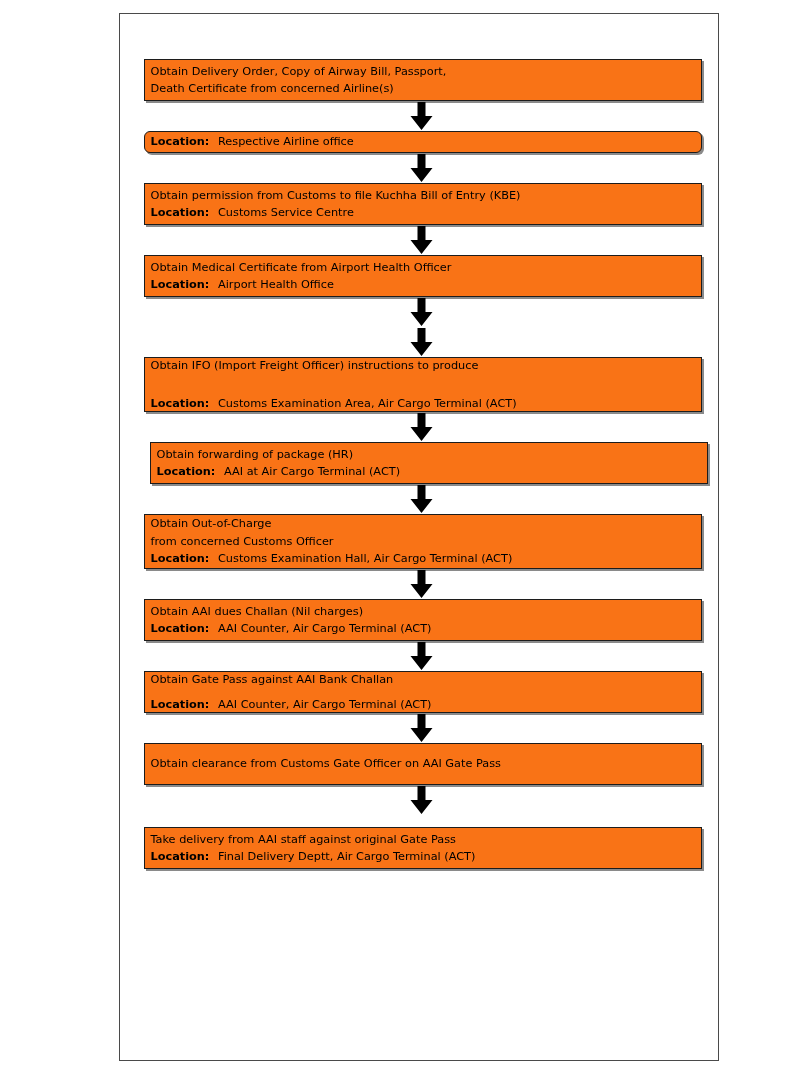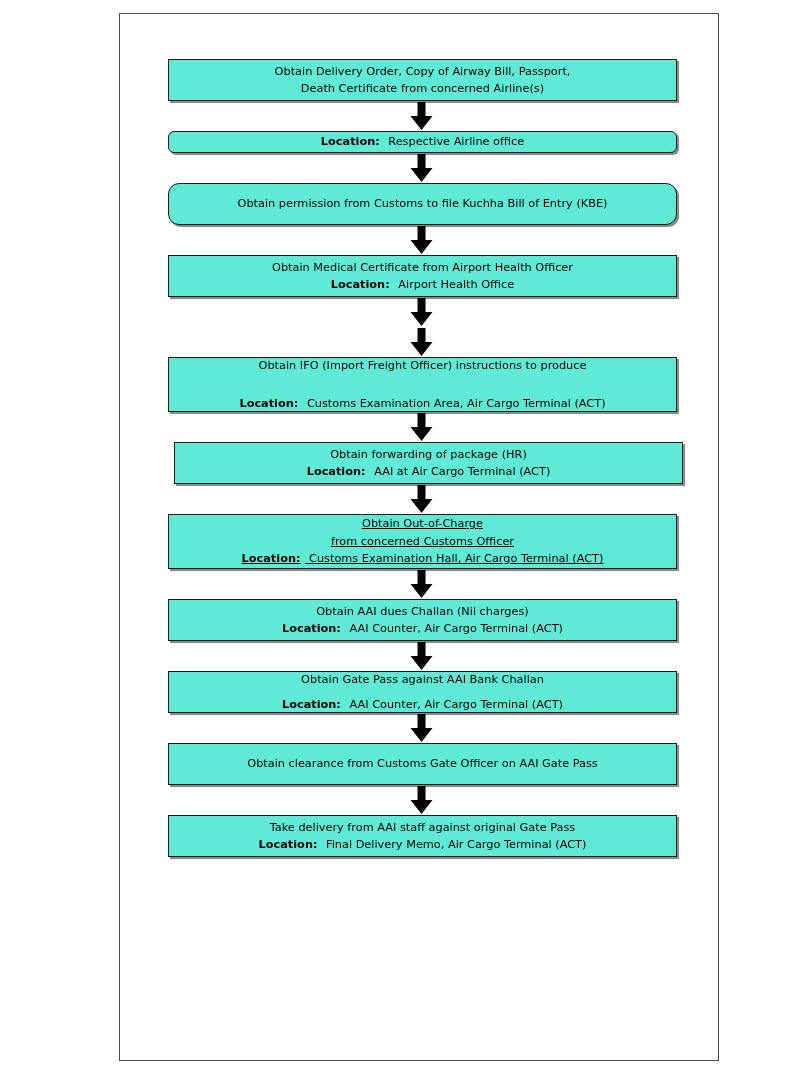--- a/index.html
+++ b/index.html
@@ -30,26 +30,25 @@
     position: absolute;
     left: 47px;
     top: 45px;
     width: 511px;
     display: flex;
     flex-direction: column;
     align-items: center;
   }
 
   .step-box {
-    width: 509px;
+    width: 558px;
     box-sizing: border-box;
     border: 1px solid #1c1c1c;
-    background: #5eead4;
+    background: #f97316;
     box-shadow: 2px 2px 0 0 #8a8a8a;
-    text-align: center;
     padding: 2px 6px;
     display: flex;
     flex-direction: column;
     justify-content: center;
   }
 
   .step-line {
     font-size: 11.3px;
     line-height: 17.5px;
     color: #000000;
@@ -88,22 +87,23 @@
         </svg>
       </div>
       <div class="step-box" style="height: 22px; border-radius: 6px;">
         <div class="step-line"><span class="loc-label">Location:</span><span class="loc-gap"></span><span> Respective Airline office</span></div>
       </div>
       <div class="arrow-wrap">
         <svg width="23" height="28" viewBox="0 0 23 28" aria-hidden="true">
           <polygon points="7.5,0 15.5,0 15.5,14 22.5,14 11.5,28 0.5,14 7.5,14" fill="#000000"></polygon>
         </svg>
       </div>
-      <div class="step-box" style="height: 42px; border-radius: 11px;">
+      <div class="step-box" style="height: 42px;">
         <div class="step-line">Obtain permission from Customs to file Kuchha Bill of Entry (KBE)</div>
+        <div class="step-line"><span class="loc-label">Location:</span><span class="loc-gap"></span><span> Customs Service Centre</span></div>
       </div>
       <div class="arrow-wrap">
         <svg width="23" height="28" viewBox="0 0 23 28" aria-hidden="true">
           <polygon points="7.5,0 15.5,0 15.5,14 22.5,14 11.5,28 0.5,14 7.5,14" fill="#000000"></polygon>
         </svg>
       </div>
       <div class="step-box" style="height: 42px;">
         <div class="step-line">Obtain Medical Certificate from Airport Health Officer</div>
         <div class="step-line"><span class="loc-label">Location:</span><span class="loc-gap"></span><span> Airport Health Office</span></div>
       </div>
@@ -128,21 +128,21 @@
       </div>
       <div class="step-box" style="height: 42px; margin-left: 12px;">
         <div class="step-line">Obtain forwarding of package (HR)</div>
         <div class="step-line"><span class="loc-label">Location:</span><span class="loc-gap"></span><span> AAI at Air Cargo Terminal (ACT)</span></div>
       </div>
       <div class="arrow-wrap">
         <svg width="23" height="28" viewBox="0 0 23 28" aria-hidden="true">
           <polygon points="7.5,0 15.5,0 15.5,14 22.5,14 11.5,28 0.5,14 7.5,14" fill="#000000"></polygon>
         </svg>
       </div>
-      <div class="step-box" style="height: 55px; text-decoration: underline;">
+      <div class="step-box" style="height: 55px;">
         <div class="step-line">Obtain Out-of-Charge</div>
         <div class="step-line">from concerned Customs Officer</div>
         <div class="step-line"><span class="loc-label">Location:</span><span class="loc-gap"></span><span> Customs Examination Hall, Air Cargo Terminal (ACT)</span></div>
       </div>
       <div class="arrow-wrap">
         <svg width="23" height="28" viewBox="0 0 23 28" aria-hidden="true">
           <polygon points="7.5,0 15.5,0 15.5,14 22.5,14 11.5,28 0.5,14 7.5,14" fill="#000000"></polygon>
         </svg>
       </div>
       <div class="step-box" style="height: 42px;">
@@ -164,18 +164,18 @@
         </svg>
       </div>
       <div class="step-box" style="height: 42px;">
         <div class="step-line">Obtain clearance from Customs Gate Officer on AAI Gate Pass</div>
       </div>
       <div class="arrow-wrap">
         <svg width="23" height="28" viewBox="0 0 23 28" aria-hidden="true">
           <polygon points="7.5,0 15.5,0 15.5,14 22.5,14 11.5,28 0.5,14 7.5,14" fill="#000000"></polygon>
         </svg>
       </div>
-      <div class="step-box" style="height: 42px;">
+      <div class="step-box" style="height: 42px; margin-top: 12px;">
         <div class="step-line">Take delivery from AAI staff against original Gate Pass</div>
-        <div class="step-line"><span class="loc-label">Location:</span><span class="loc-gap"></span><span> Final Delivery Memo, Air Cargo Terminal (ACT)</span></div>
+        <div class="step-line"><span class="loc-label">Location:</span><span class="loc-gap"></span><span> Final Delivery Deptt, Air Cargo Terminal (ACT)</span></div>
       </div>
     </div>
 </div>
 
 </body></html>

